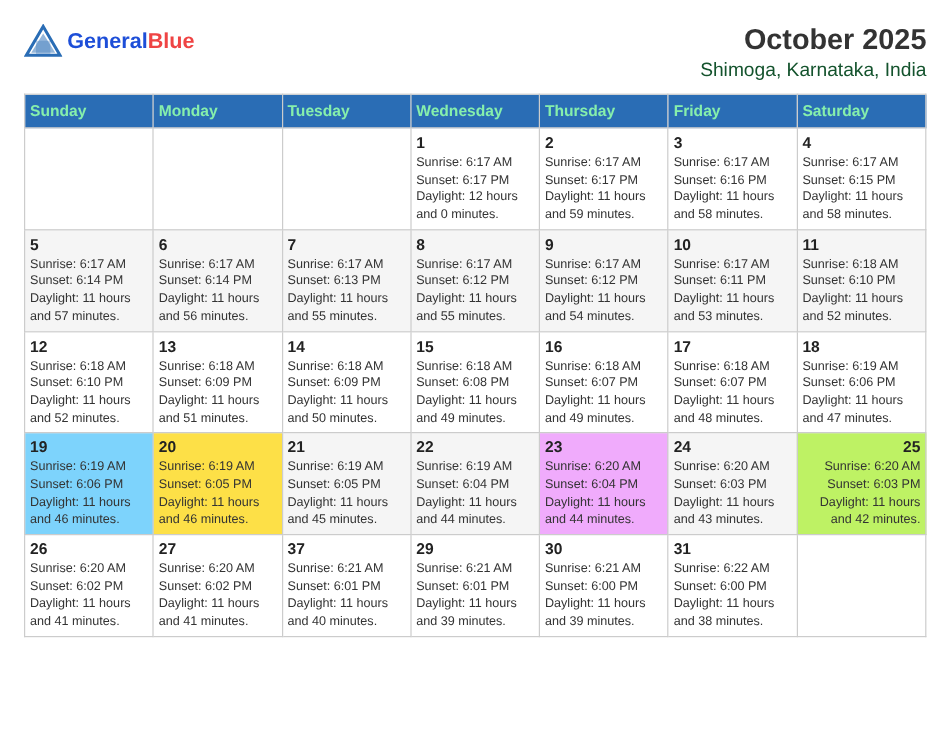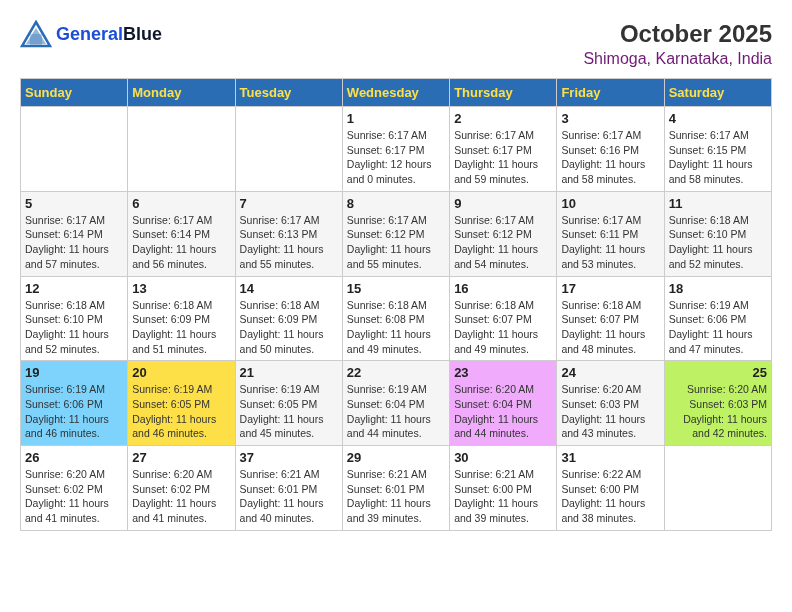--- a/index.html
+++ b/index.html
@@ -29,31 +29,31 @@
     .title-area {
       text-align: right;
     }
     .month-title {
       font-size: 24px;
       font-weight: bold;
       color: #333;
     }
     .location-title {
       font-size: 16px;
-      color: #701a75;
+      color: #14532d;
       margin-top: 2px;
     }
     .calendar {
       width: 100%;
       border-collapse: collapse;
       font-size: 11px;
     }
     .calendar th {
       background-color: #2a6db5;
-      color: #fde047;
+      color: #86efac;
       padding: 6px 4px;
       text-align: left;
       font-size: 13px;
       font-weight: bold;
       border: 1px solid #ccc;
     }
     .calendar td {
       border: 1px solid #ccc;
       vertical-align: top;
       padding: 4px;
@@ -81,21 +81,21 @@
 
 <div class="header-area">
   <div class="logo">
     <div class="logo-row">
       <svg width="32" height="28" viewBox="0 0 32 28">
         <polygon points="16,2 30,26 2,26" fill="none" stroke="#2a6db5" stroke-width="2.5"></polygon>
         <polygon points="16,8 26,24 6,24" fill="#2a6db5" opacity="0.5"></polygon>
         <rect x="10" y="14" width="12" height="12" fill="#2a6db5" opacity="0.3"></rect>
       </svg>
       <div>
-        <span style="font-size:18px;font-weight:bold;color:#1d4ed8;">General</span><span style="font-size:18px;font-weight:bold;color:#0f172a;">Blue</span>
+        <span style="font-size:18px;font-weight:bold;color:#1d4ed8;">General</span><span style="font-size:18px;font-weight:bold;color:#ef4444;">Blue</span>
       </div>
     </div>
   </div>
   <div class="title-area">
     <div class="month-title">October 2025</div>
     <div class="location-title">Shimoga, Karnataka, India</div>
   </div>
 </div>
 
 <table class="calendar">

